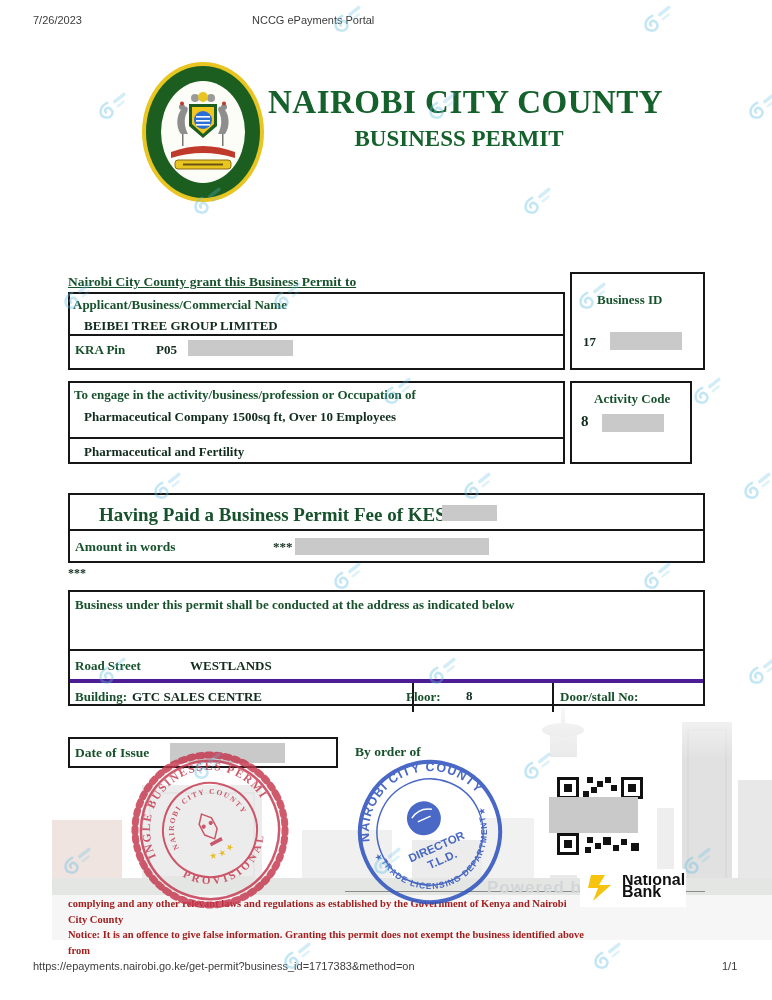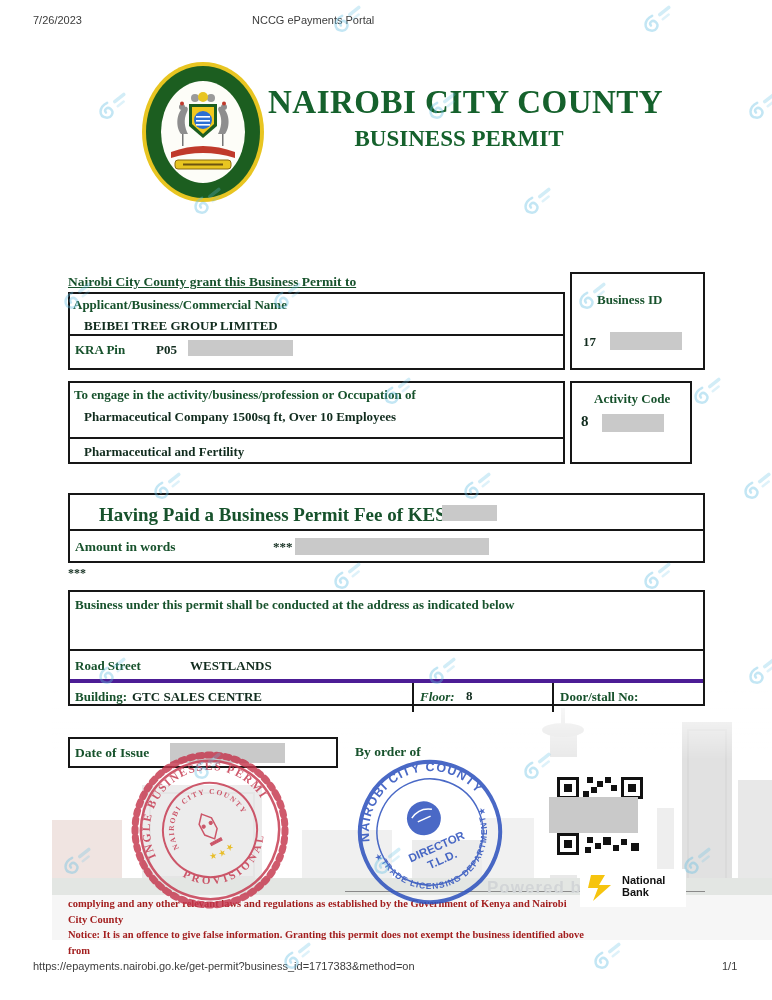--- a/index.html
+++ b/index.html
@@ -133,21 +133,21 @@
   <div class="abs box" style="left:68px;top:590px;width:637px;height:116px;z-index:1;">
     <span class="abs lbl" style="left:5px;top:5px;">Business under this permit shall be conducted at the address as indicated below</span>
     <div class="abs" style="left:0;top:57px;width:100%;height:30px;border-top:2px solid #161616;">
       <span class="abs lbl" style="left:5px;top:7px;">Road Street</span>
       <span class="abs val" style="left:120px;top:7px;">WESTLANDS</span>
     </div>
     <div class="abs" style="left:0;top:87px;width:100%;height:29px;border-top:4px solid #4c1d95;">
       <span class="abs lbl" style="left:5px;top:6px;">Building:</span>
       <span class="abs val" style="left:62px;top:6px;">GTC SALES CENTRE</span>
       <div class="cellline" style="left:342px;"></div>
-      <span class="abs lbl" style="left:350px;top:6px;font-style:italic;">Floor:</span>
+      <span class="abs lbl" style="left:336px;top:6px;">Floor:</span>
       <span class="abs val" style="left:396px;top:5px;">8</span>
       <div class="cellline" style="left:482px;"></div>
       <span class="abs lbl" style="left:490px;top:6px;">Door/stall No:</span>
     </div>
   </div>
 
   <div class="abs box" style="left:68px;top:737px;width:270px;height:31px;z-index:2;background:rgba(255,255,255,.55);">
     <span class="abs lbl" style="left:5px;top:6px;font-size:13.5px;">Date of Issue</span>
     <div class="abs redact" style="left:100px;top:4px;width:115px;height:20px;"></div>
   </div>
@@ -246,21 +246,21 @@
       <text x="75" y="95" text-anchor="middle" font-family="Liberation Sans,sans-serif" font-weight="bold" font-size="11.5" fill="#2b50bd">DIRECTOR</text>
       <text x="75" y="109" text-anchor="middle" font-family="Liberation Sans,sans-serif" font-weight="bold" font-size="11.5" fill="#2b50bd">T.L.D.</text>
     </svg>
   </div>
 
   <div class="abs sans" style="left:487px;top:878px;font-size:17px;font-weight:bold;color:#d2d5d7;letter-spacing:1px;z-index:2;">Powered by</div>
   <div class="abs" style="left:580px;top:869px;width:106px;height:38px;background:#fff;z-index:2;">
     <svg width="28" height="26" viewBox="0 0 28 26" style="position:absolute;left:7px;top:6px;">
       <polygon points="4,0 18,0 12,10 24,10 6,26 11,13 1,13" fill="#f6c40e"></polygon>
     </svg>
-    <div class="abs sans" style="left:42px;top:5px;font-size:11px;font-weight:800;color:#111;line-height:12px;">
+    <div class="abs sans" style="left:42px;top:5px;font-size:16px;font-weight:800;color:#111;line-height:12px;">
       <div>National</div>
       <div>Bank</div>
     </div>
   </div>
 
   <div class="abs notice" style="left:68px;top:896px;width:520px;z-index:2;">
     <div>complying and any other relevant laws and regulations as established by the Government of Kenya and Nairobi City County</div>
     <div>Notice: It is an offence to give false information. Granting this permit does not exempt the business identified above from</div>
   </div>
 

